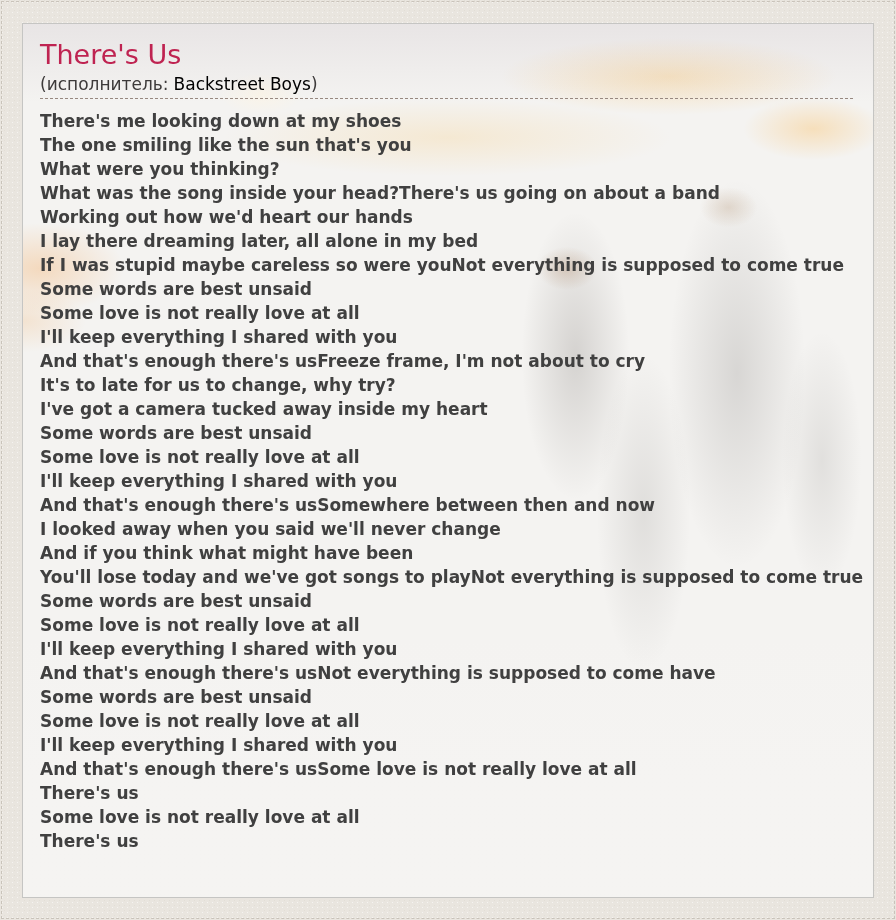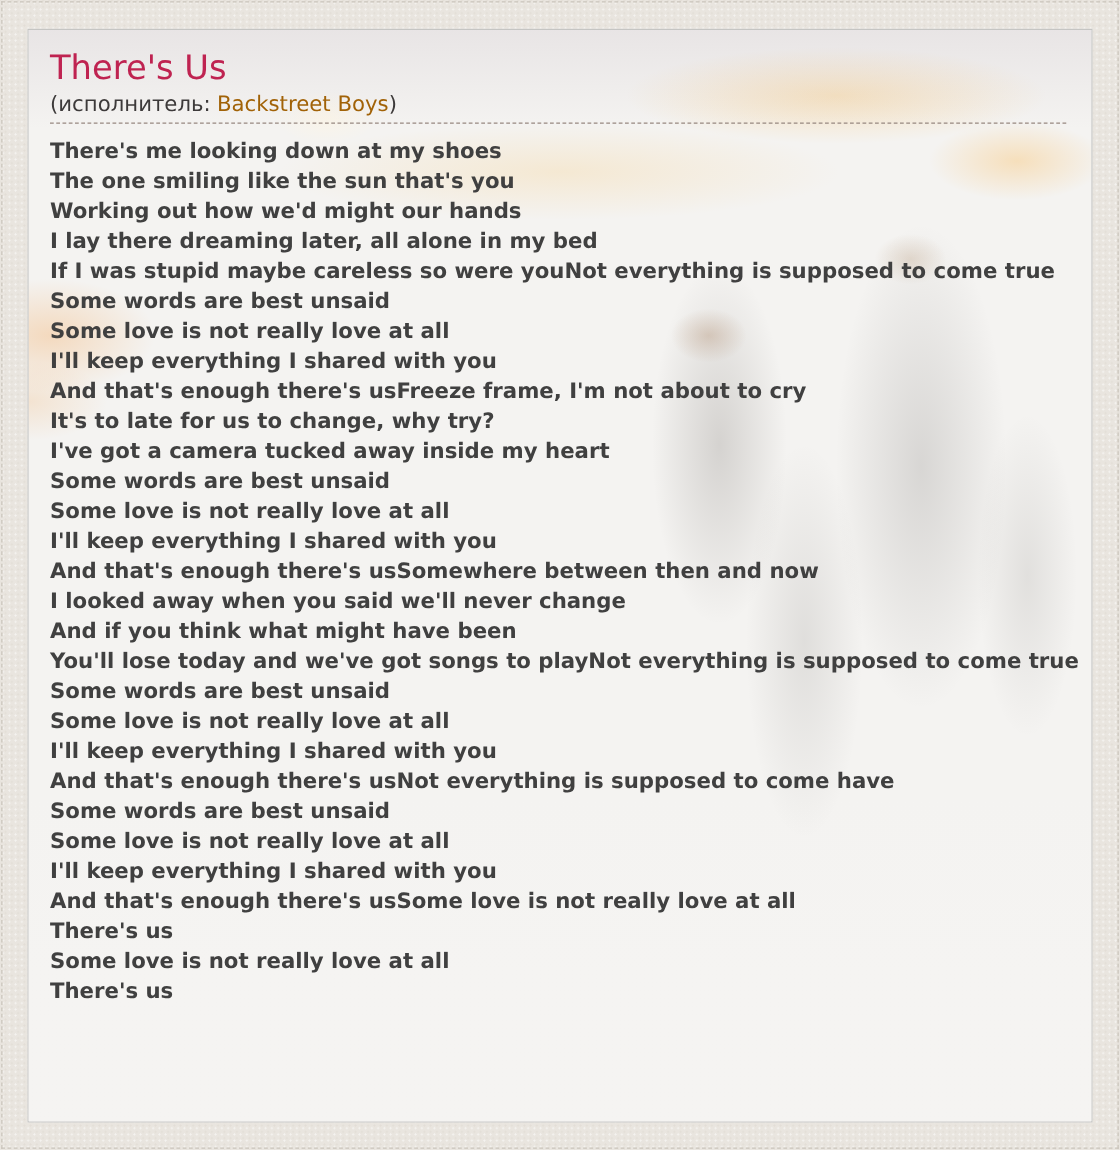--- a/index.html
+++ b/index.html
@@ -75,21 +75,21 @@
     line-height: 34px;
   }
   .subtitle {
     margin-top: 1px;
     font-size: 17px;
     line-height: 22px;
     color: #3d3a3a;
   }
   .subtitle .prefix { margin-right: 5px; }
   a.artist-link {
-    color: #a16207;
+    color: #000000;
     text-decoration: none;
   }
   .separator {
     margin-top: 3px;
     border-bottom: 1px dashed #978880;
     height: 0;
   }
   .lyrics {
     margin-top: 10px;
     font-size: 17px;
@@ -110,21 +110,23 @@
   <div class="card-bg"></div>
   <div class="card-content">
     <h1 class="song-title">There's Us</h1>
     <div class="subtitle">
       <span class="prefix">(исполнитель:</span><a href="#" class="artist-link">Backstreet Boys</a><span>)</span>
     </div>
     <div class="separator"></div>
     <div class="lyrics" id="lyrics">
         <div class="lyrics-line">There's me looking down at my shoes</div>
         <div class="lyrics-line">The one smiling like the sun that's you</div>
-        <div class="lyrics-line">Working out how we'd might our hands</div>
+        <div class="lyrics-line">What were you thinking?</div>
+        <div class="lyrics-line">What was the song inside your head?There's us going on about a band</div>
+        <div class="lyrics-line">Working out how we'd heart our hands</div>
         <div class="lyrics-line">I lay there dreaming later, all alone in my bed</div>
         <div class="lyrics-line">If I was stupid maybe careless so were youNot everything is supposed to come true</div>
         <div class="lyrics-line">Some words are best unsaid</div>
         <div class="lyrics-line">Some love is not really love at all</div>
         <div class="lyrics-line">I'll keep everything I shared with you</div>
         <div class="lyrics-line">And that's enough there's usFreeze frame, I'm not about to cry</div>
         <div class="lyrics-line">It's to late for us to change, why try?</div>
         <div class="lyrics-line">I've got a camera tucked away inside my heart</div>
         <div class="lyrics-line">Some words are best unsaid</div>
         <div class="lyrics-line">Some love is not really love at all</div>

